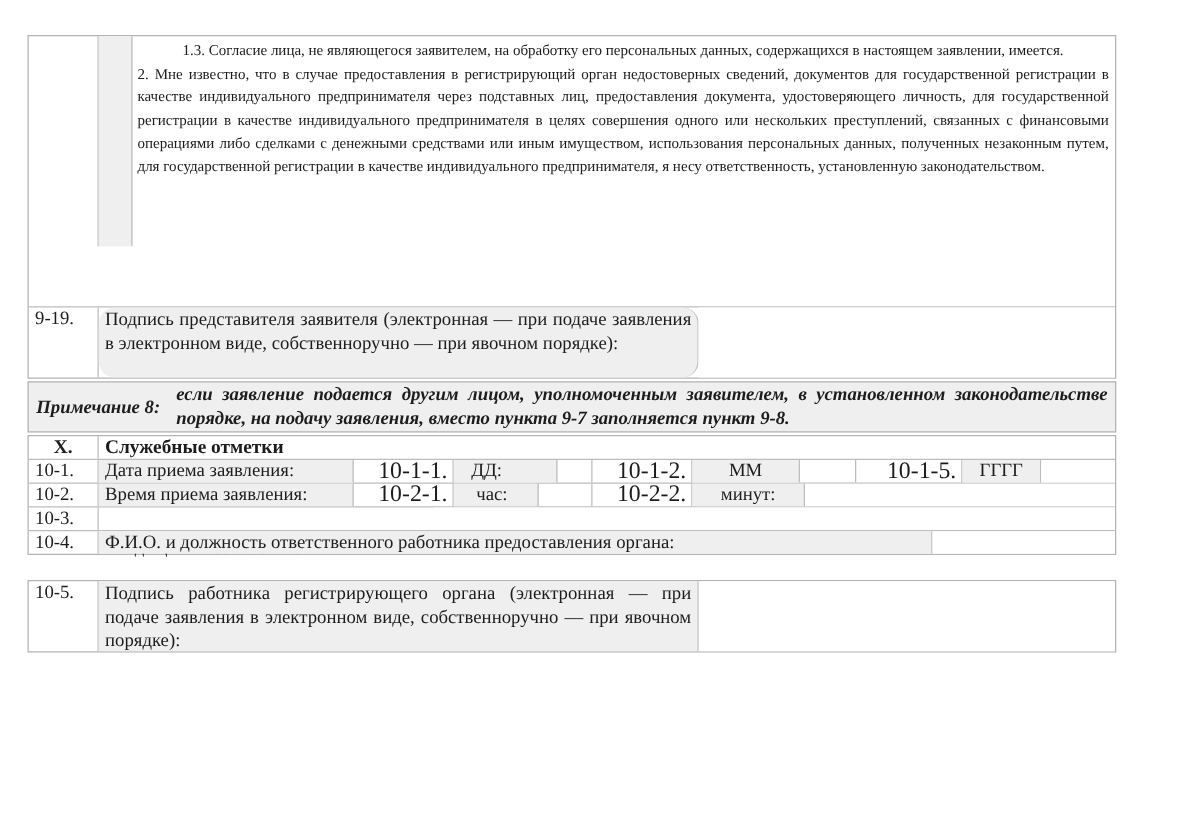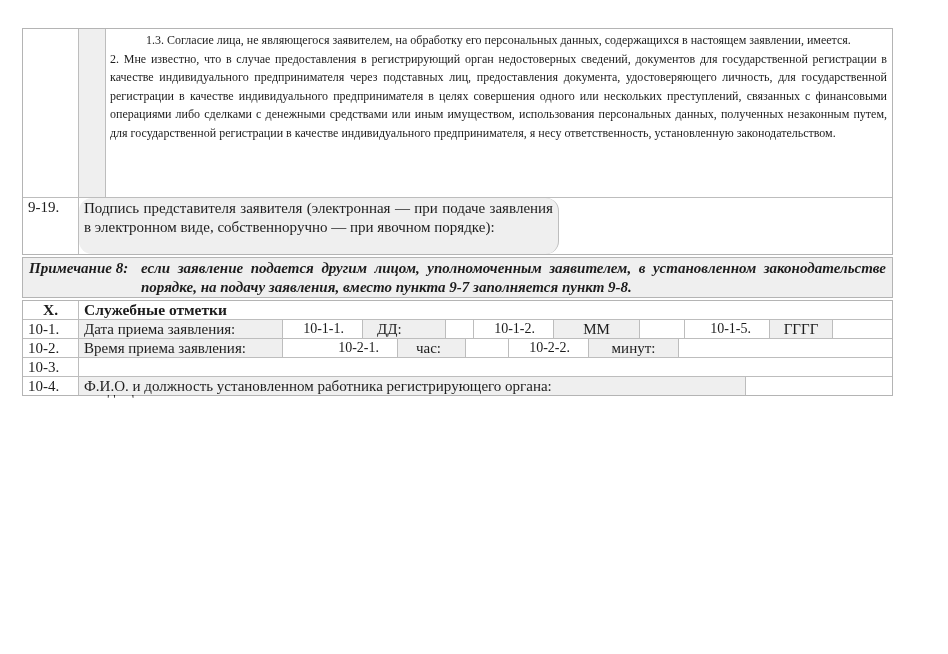--- a/index.html
+++ b/index.html
@@ -14,21 +14,21 @@
   .gray{background:#efefef;}
   .num{width:56px;padding:0 0 0 5px;font-size:15px;}
   .numTop{padding-top:1px;}
   .lbl{font-size:15px;padding:1px 5px;text-align:right;}
   .just{text-align:justify;}
   .topText{flex:1 1 auto;font-size:12px;line-height:18.6px;padding:2px 5px 0 4px;overflow:hidden;}
   .p13{margin:0 0 0 30px;text-indent:6px;text-align:justify;}
   .p2{margin:0;text-align:justify;}
   .small{font-size:15px;line-height:19px;}
   .vC{display:flex;align-items:center;}
-  .subnum{font-size:14px;text-align:right;padding-right:18px;justify-content:flex-end;}
+  .subnum{font-size:19px;text-align:right;padding-right:4px;justify-content:flex-end;}
   .sublbl{font-size:15px;}
   .center{justify-content:center;text-align:center;padding:0;}
   .boldsec{font-weight:bold;font-size:15.5px;}
   .noteblock{background:#efefef;display:flex;border:1px solid #b4b4b4;box-sizing:border-box;
              font-style:italic;font-weight:bold;font-size:15px;line-height:19px;}
   .gap2{height:2px;}
   .gap20{height:20px;}
   .fillwhite{flex:1 1 auto;background:#fff;}
 </style>
 </head>
@@ -38,30 +38,30 @@
 
   <div class="block">
     <div class="row" style="height:168px;">
       <div class="cell bR" style="width:56px;"></div>
       <div class="cell bR gray" style="width:27px;"></div>
       <div class="cell topText">
         <p class="p13">1.3. Согласие лица, не являющегося заявителем, на обработку его персональных данных, содержащихся в настоящем заявлении, имеется.</p>
         <p class="p2">2. Мне известно, что в случае предоставления в регистрирующий орган недостоверных сведений, документов для государственной регистрации в качестве индивидуального предпринимателя через подставных лиц, предоставления документа, удостоверяющего личность, для государственной регистрации в качестве индивидуального предпринимателя в целях совершения одного или нескольких преступлений, связанных с финансовыми операциями либо сделками с денежными средствами или иным имуществом, использования персональных данных, полученных незаконным путем, для государственной регистрации в качестве индивидуального предпринимателя, я несу ответственность, установленную законодательством.</p>
       </div>
     </div>
-    <div class="row" style="height:57px;">
+    <div class="row" style="height:57px;margin-top:48px;">
       <div class="cell bR num numTop">9-19.</div>
       <div class="cell bR gray lbl just small" style="width:480px;border-radius:13px;">Подпись представителя заявителя (электронная — при подаче заявления в электронном виде, собственноручно — при явочном порядке):</div>
       <div class="cell fillwhite"></div>
     </div>
   </div>
 
   <div class="gap2"></div>
 
-  <div class="noteblock" style="height:41px;">
+  <div class="noteblock" style="height:41px;align-items:center;">
     <div class="cell" style="width:118px;padding:1px 0 0 6px;white-space:nowrap;">Примечание 8:</div>
     <div class="cell just" style="flex:1 1 auto;padding:1px 6px 0 0;">если заявление подается другим лицом, уполномоченным заявителем, в установленном законодательстве порядке, на подачу заявления, вместо пункта 9-7 заполняется пункт 9-8.</div>
   </div>
 
   <div class="gap2"></div>
 
   <div class="block">
 
     <div class="row" style="height:18px;">
       <div class="cell bR num vC center boldsec" style="width:56px;">X.</div>
@@ -78,38 +78,43 @@
       <div class="cell bR gray vC center sublbl" style="width:86px;">ММ</div>
       <div class="cell bR" style="width:45px;"></div>
       <div class="cell bR vC subnum" style="width:85px;">10-1-5.</div>
       <div class="cell bR gray vC center sublbl" style="width:63px;">ГГГГ</div>
       <div class="cell fillwhite"></div>
     </div>
 
     <div class="row" style="height:19px;">
       <div class="cell bR num vC">10-2.</div>
       <div class="cell bR gray lbl vC" style="width:204px;padding:0 5px;">Время приема заявления:</div>
-      <div class="cell bR vC subnum" style="width:80px;margin-left:35px;">10-2-1.</div>
+      <div class="cell bR vC subnum" style="width:80px;">10-2-1.</div>
       <div class="cell bR gray vC sublbl" style="width:68px;padding-left:18px;">час:</div>
       <div class="cell bR" style="width:43px;"></div>
       <div class="cell bR vC subnum" style="width:80px;">10-2-2.</div>
       <div class="cell bR gray vC center sublbl" style="width:90px;text-align:right;">минут:</div>
       <div class="cell fillwhite"></div>
     </div>
 
     <div class="row" style="height:19px;">
       <div class="cell bR num vC">10-3.</div>
       <div class="cell bR gray lbl vC" style="width:268px;padding:0 5px;margin-top:32px;">Входящий № заявления:</div>
       <div class="cell fillwhite"></div>
     </div>
 
     <div class="row" style="height:19px;">
       <div class="cell bR num vC">10-4.</div>
-      <div class="cell bR gray lbl vC" style="width:667px;padding:0 5px;">Ф.И.О. и должность установленном работника регистрирующего органа:</div>
+      <div class="cell bR gray lbl vC" style="width:667px;padding:0 5px;">Ф.И.О. и должность ответственного работника предоставления органа:</div>
       <div class="cell fillwhite"></div>
     </div>
 
   </div>
 
   <div class="gap20"></div>
 
+  <div class="block row" style="height:58px;">
+    <div class="cell bR num numTop">10-5.</div>
+    <div class="cell bR gray lbl just small" style="width:480px;">Подпись работника регистрирующего органа (электронная — при подаче заявления в электронном виде, собственноручно — при явочном порядке):</div>
+    <div class="cell fillwhite"></div>
+  </div>
 
 </div>
 
 </body></html>

